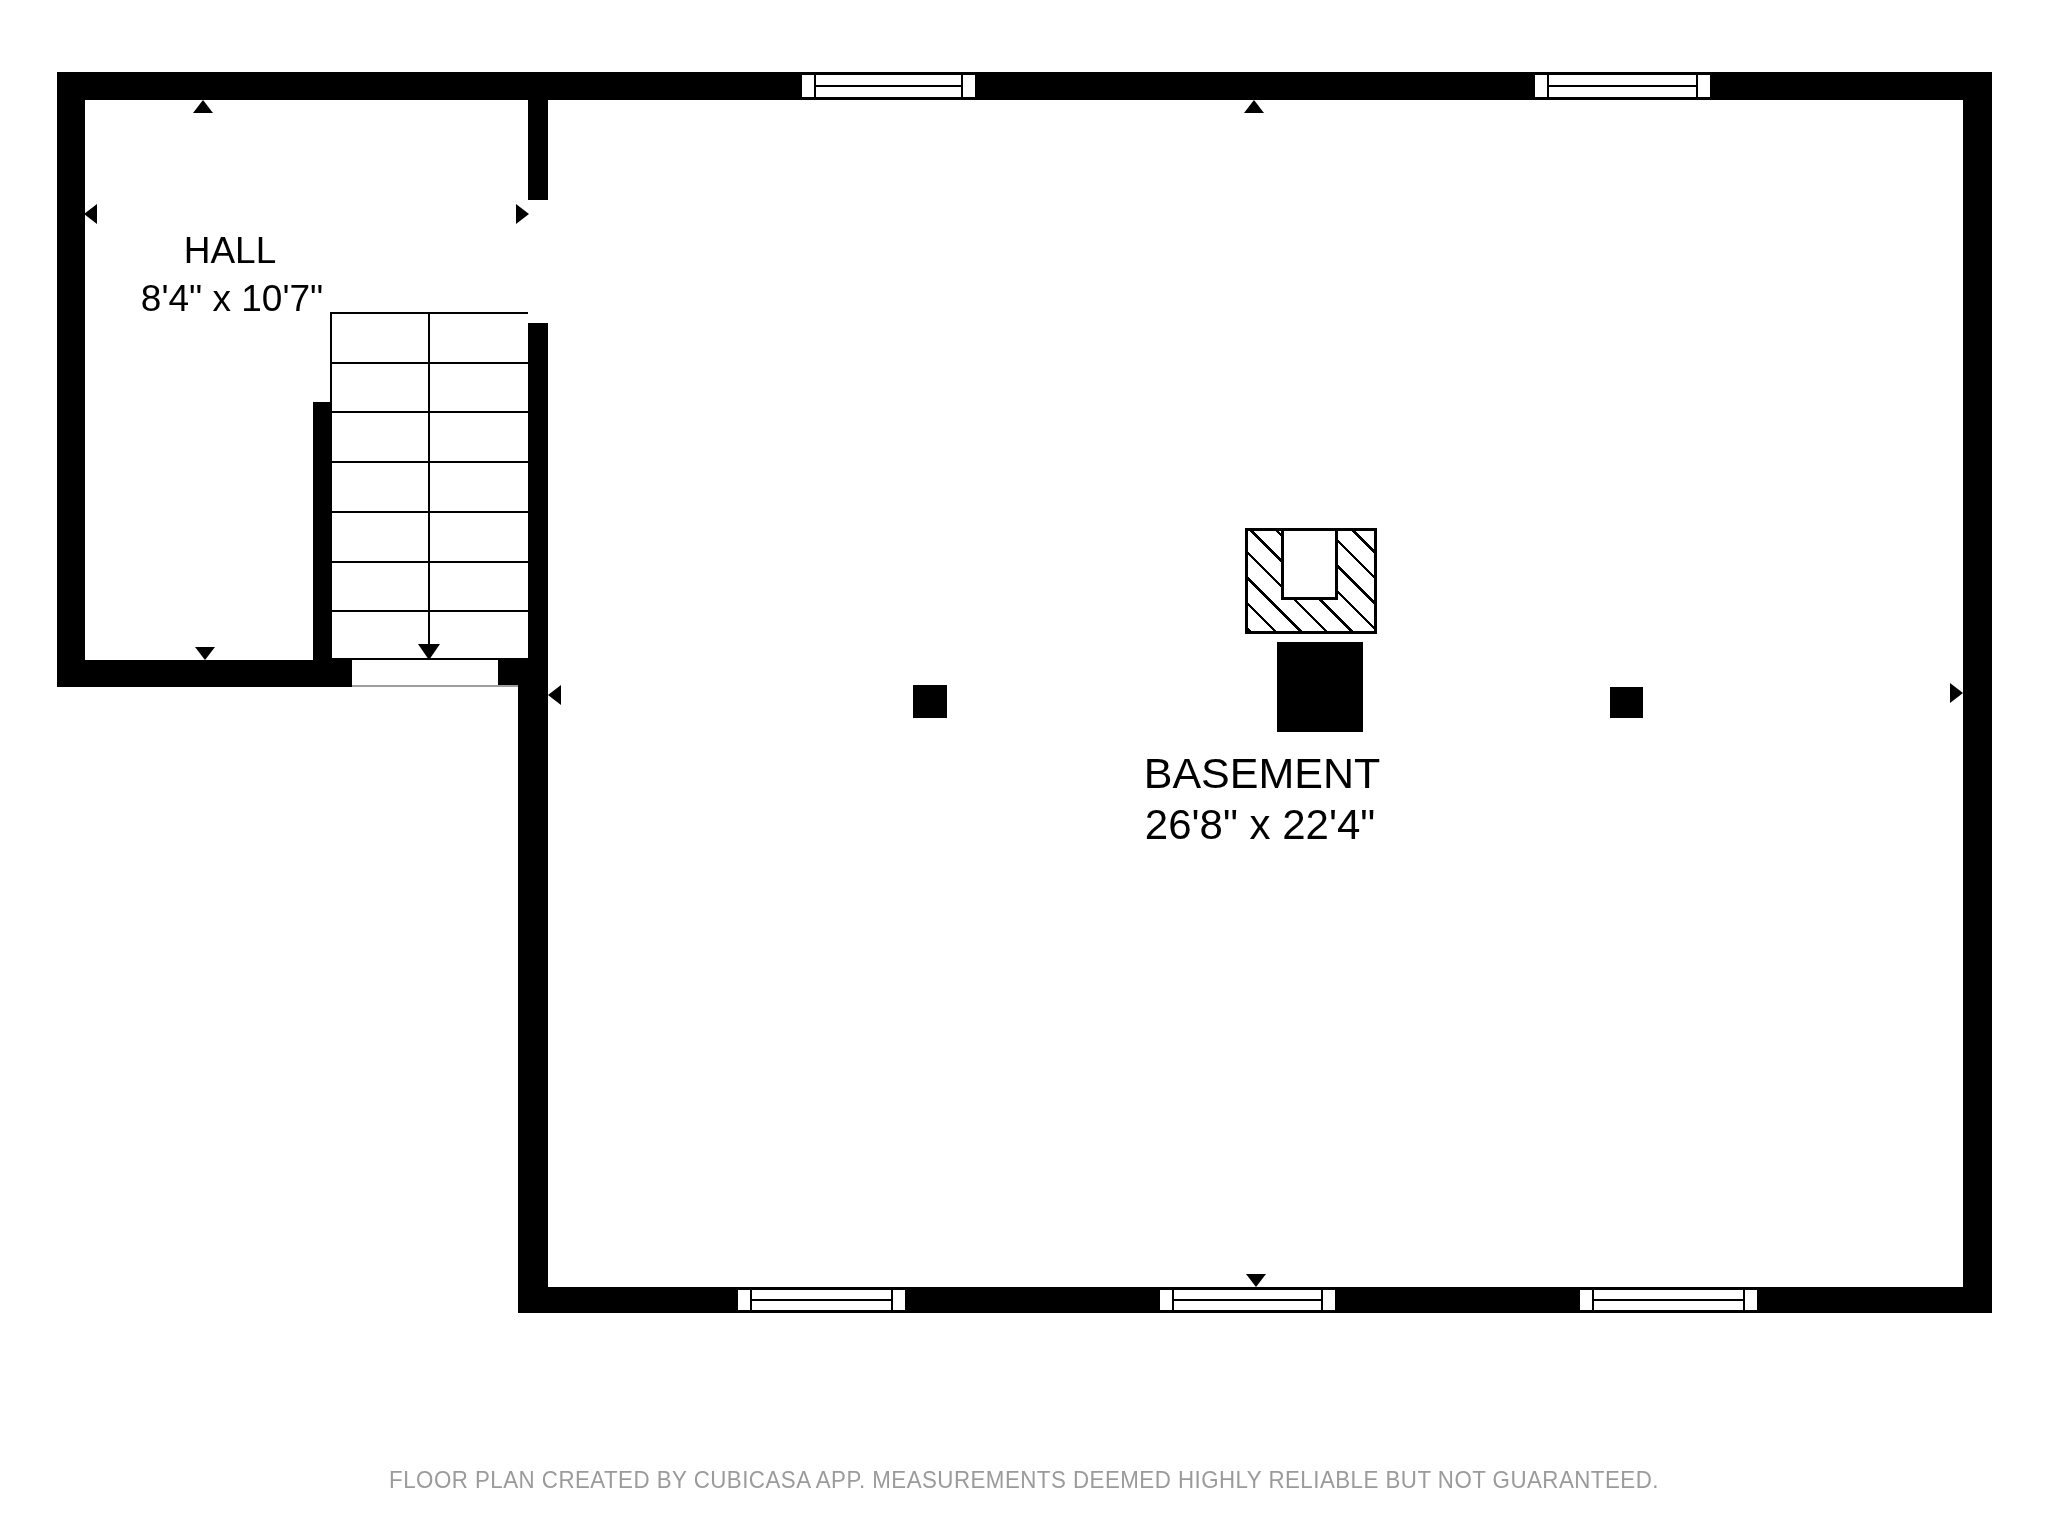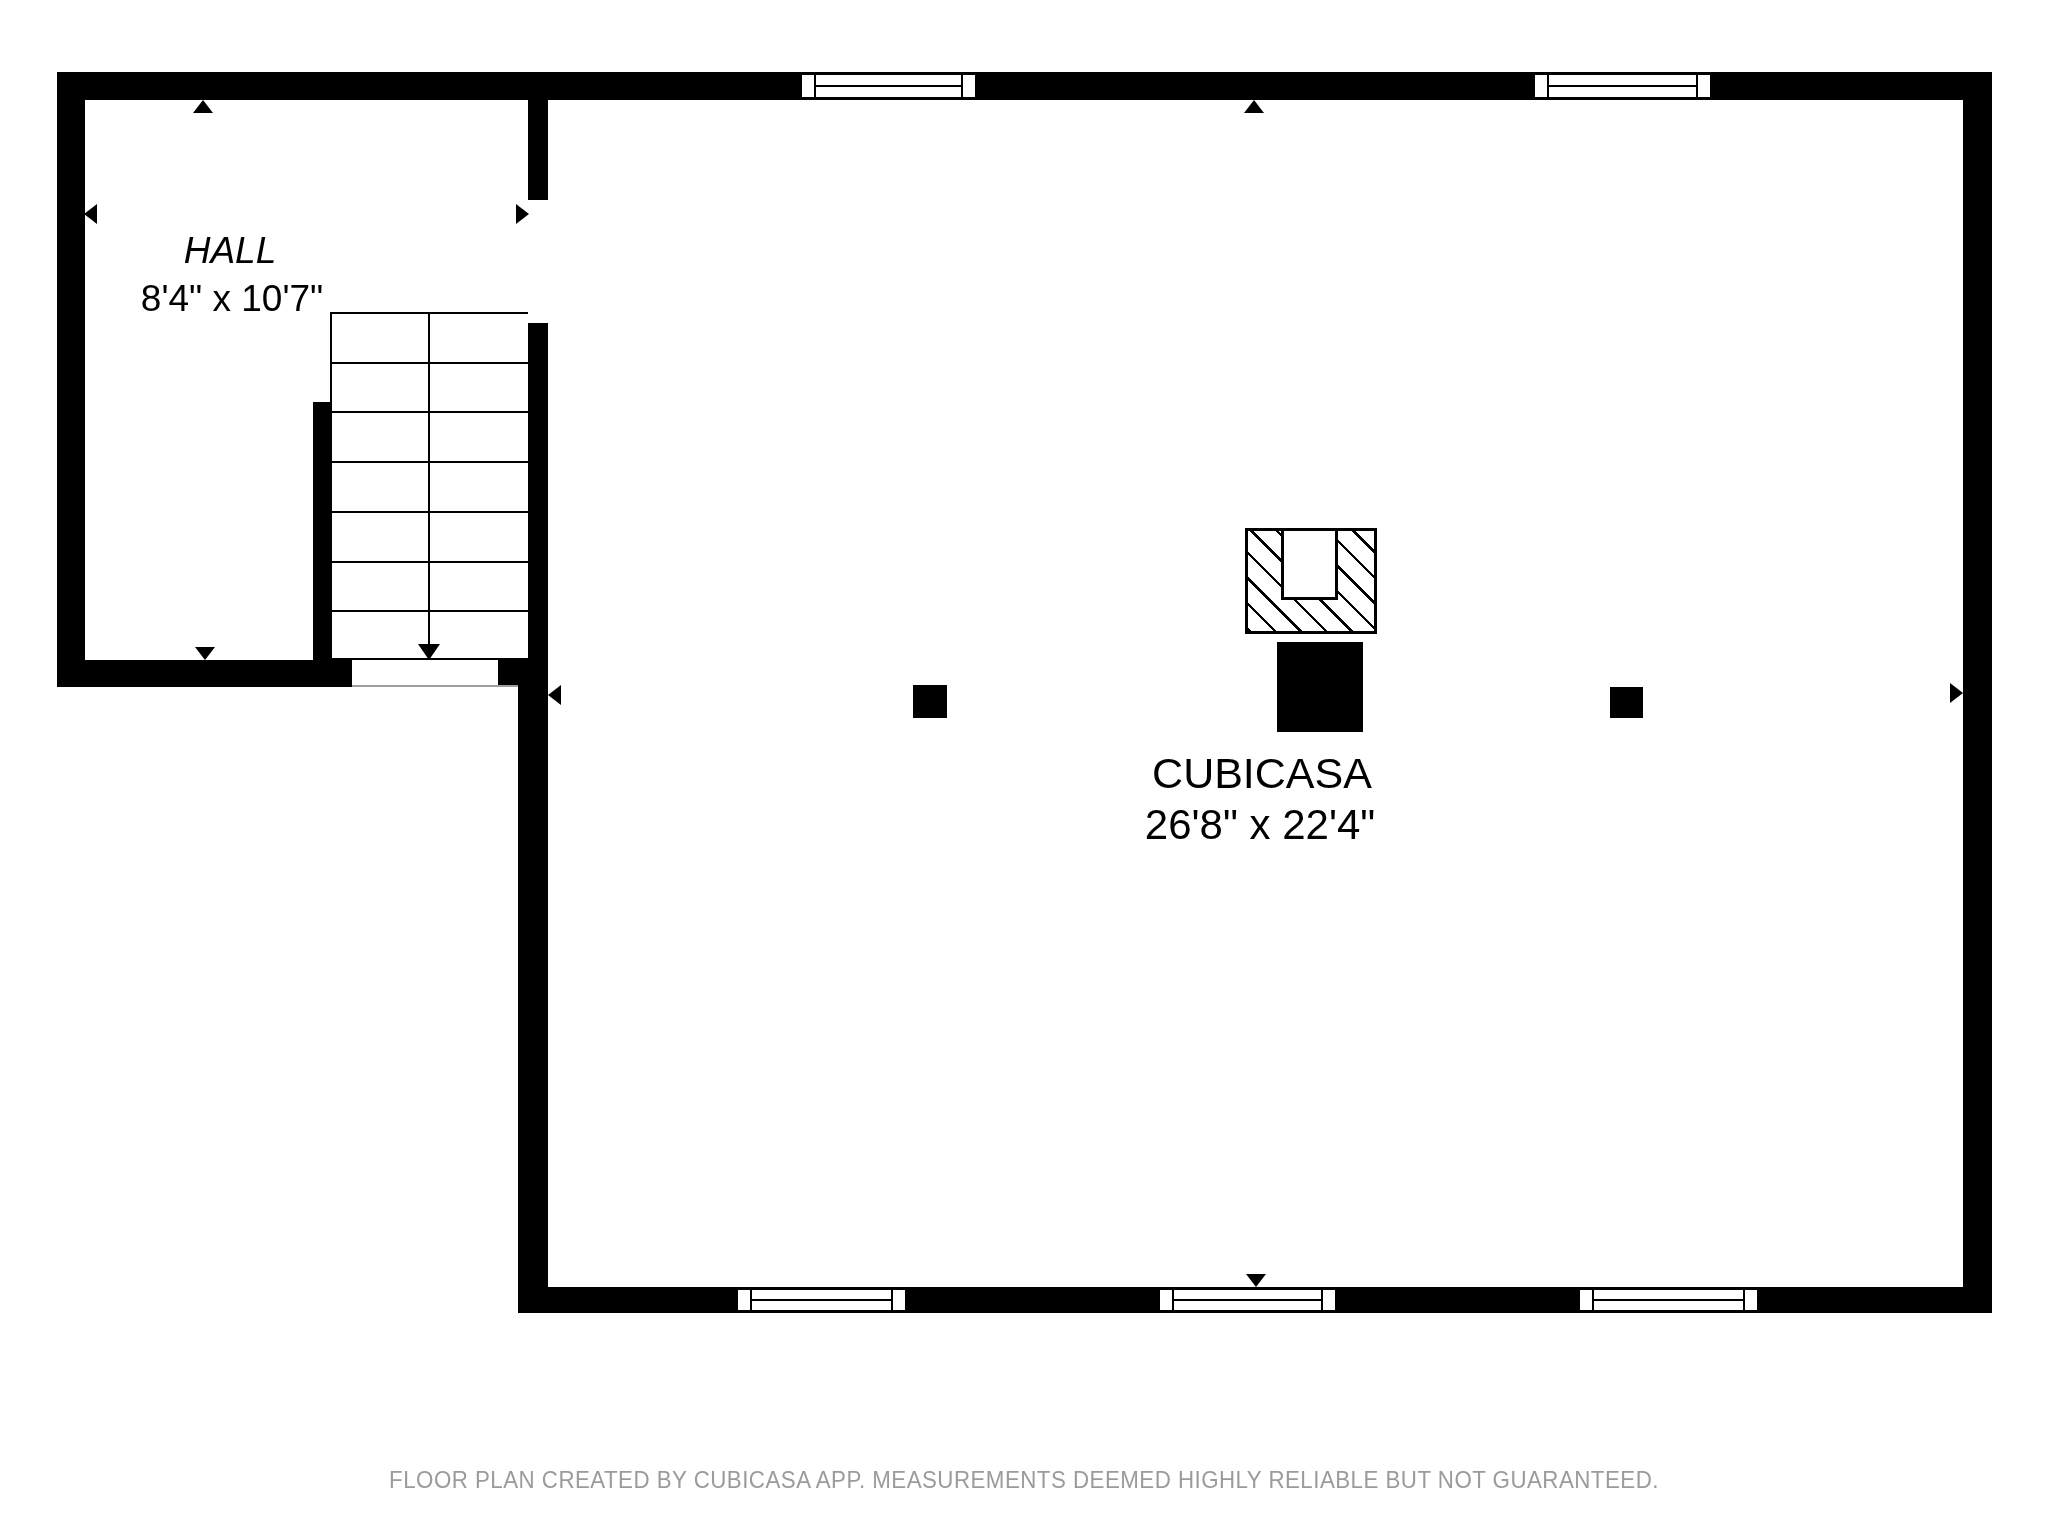--- a/index.html
+++ b/index.html
@@ -11,21 +11,21 @@
     font-family:"Liberation Sans", sans-serif;
   }
   .plan{position:absolute;left:0;top:0;width:100%;height:100%;}
   .room-label{
     position:absolute;
     color:#000;
     white-space:nowrap;
     transform:translateX(-50%);
     line-height:1.1;
   }
-  .hall-name{left:230px;top:231px;font-size:37px;font-style:italic;}
+  .hall-name{left:230px;top:231px;font-size:37px;}
   .hall-dims{left:232px;top:279px;font-size:37px;}
   .basement-name{left:1262px;top:750px;font-size:43px;}
   .basement-dims{left:1260px;top:802px;font-size:42px;}
   .footer{
     position:absolute;
     left:1024px;top:1466px;
     font-size:24px;
     color:#9b9b9b;
     white-space:nowrap;
     transform:translateX(-50%) scaleX(0.93);
@@ -97,17 +97,17 @@
       <div style="position: absolute; width: 0px; height: 0px; left: 516px; top: 204px; border-top: 10px solid transparent; border-bottom: 10px solid transparent; border-left: 13px solid rgb(0, 0, 0);"></div>
       <div style="position: absolute; width: 0px; height: 0px; left: 1244px; top: 100px; border-left: 10px solid transparent; border-right: 10px solid transparent; border-bottom: 13px solid rgb(0, 0, 0);"></div>
       <div style="position: absolute; width: 0px; height: 0px; left: 1246px; top: 1274px; border-left: 10px solid transparent; border-right: 10px solid transparent; border-top: 13px solid rgb(0, 0, 0);"></div>
       <div style="position: absolute; width: 0px; height: 0px; left: 1950px; top: 683px; border-top: 10px solid transparent; border-bottom: 10px solid transparent; border-left: 13px solid rgb(0, 0, 0);"></div>
       <div style="position: absolute; width: 0px; height: 0px; left: 548px; top: 685px; border-top: 10px solid transparent; border-bottom: 10px solid transparent; border-right: 13px solid rgb(0, 0, 0);"></div>
     </div>
 
   <div class="room-label hall-name">HALL</div>
   <div class="room-label hall-dims">8'4" x 10'7"</div>
 
-  <div class="room-label basement-name">CUBICASA</div>
+  <div class="room-label basement-name">BASEMENT</div>
   <div class="room-label basement-dims">26'8" x 22'4"</div>
 
   <div class="footer">FLOOR PLAN CREATED BY CUBICASA APP. MEASUREMENTS DEEMED HIGHLY RELIABLE BUT NOT GUARANTEED.</div>
 </div>
 
 </body></html>

